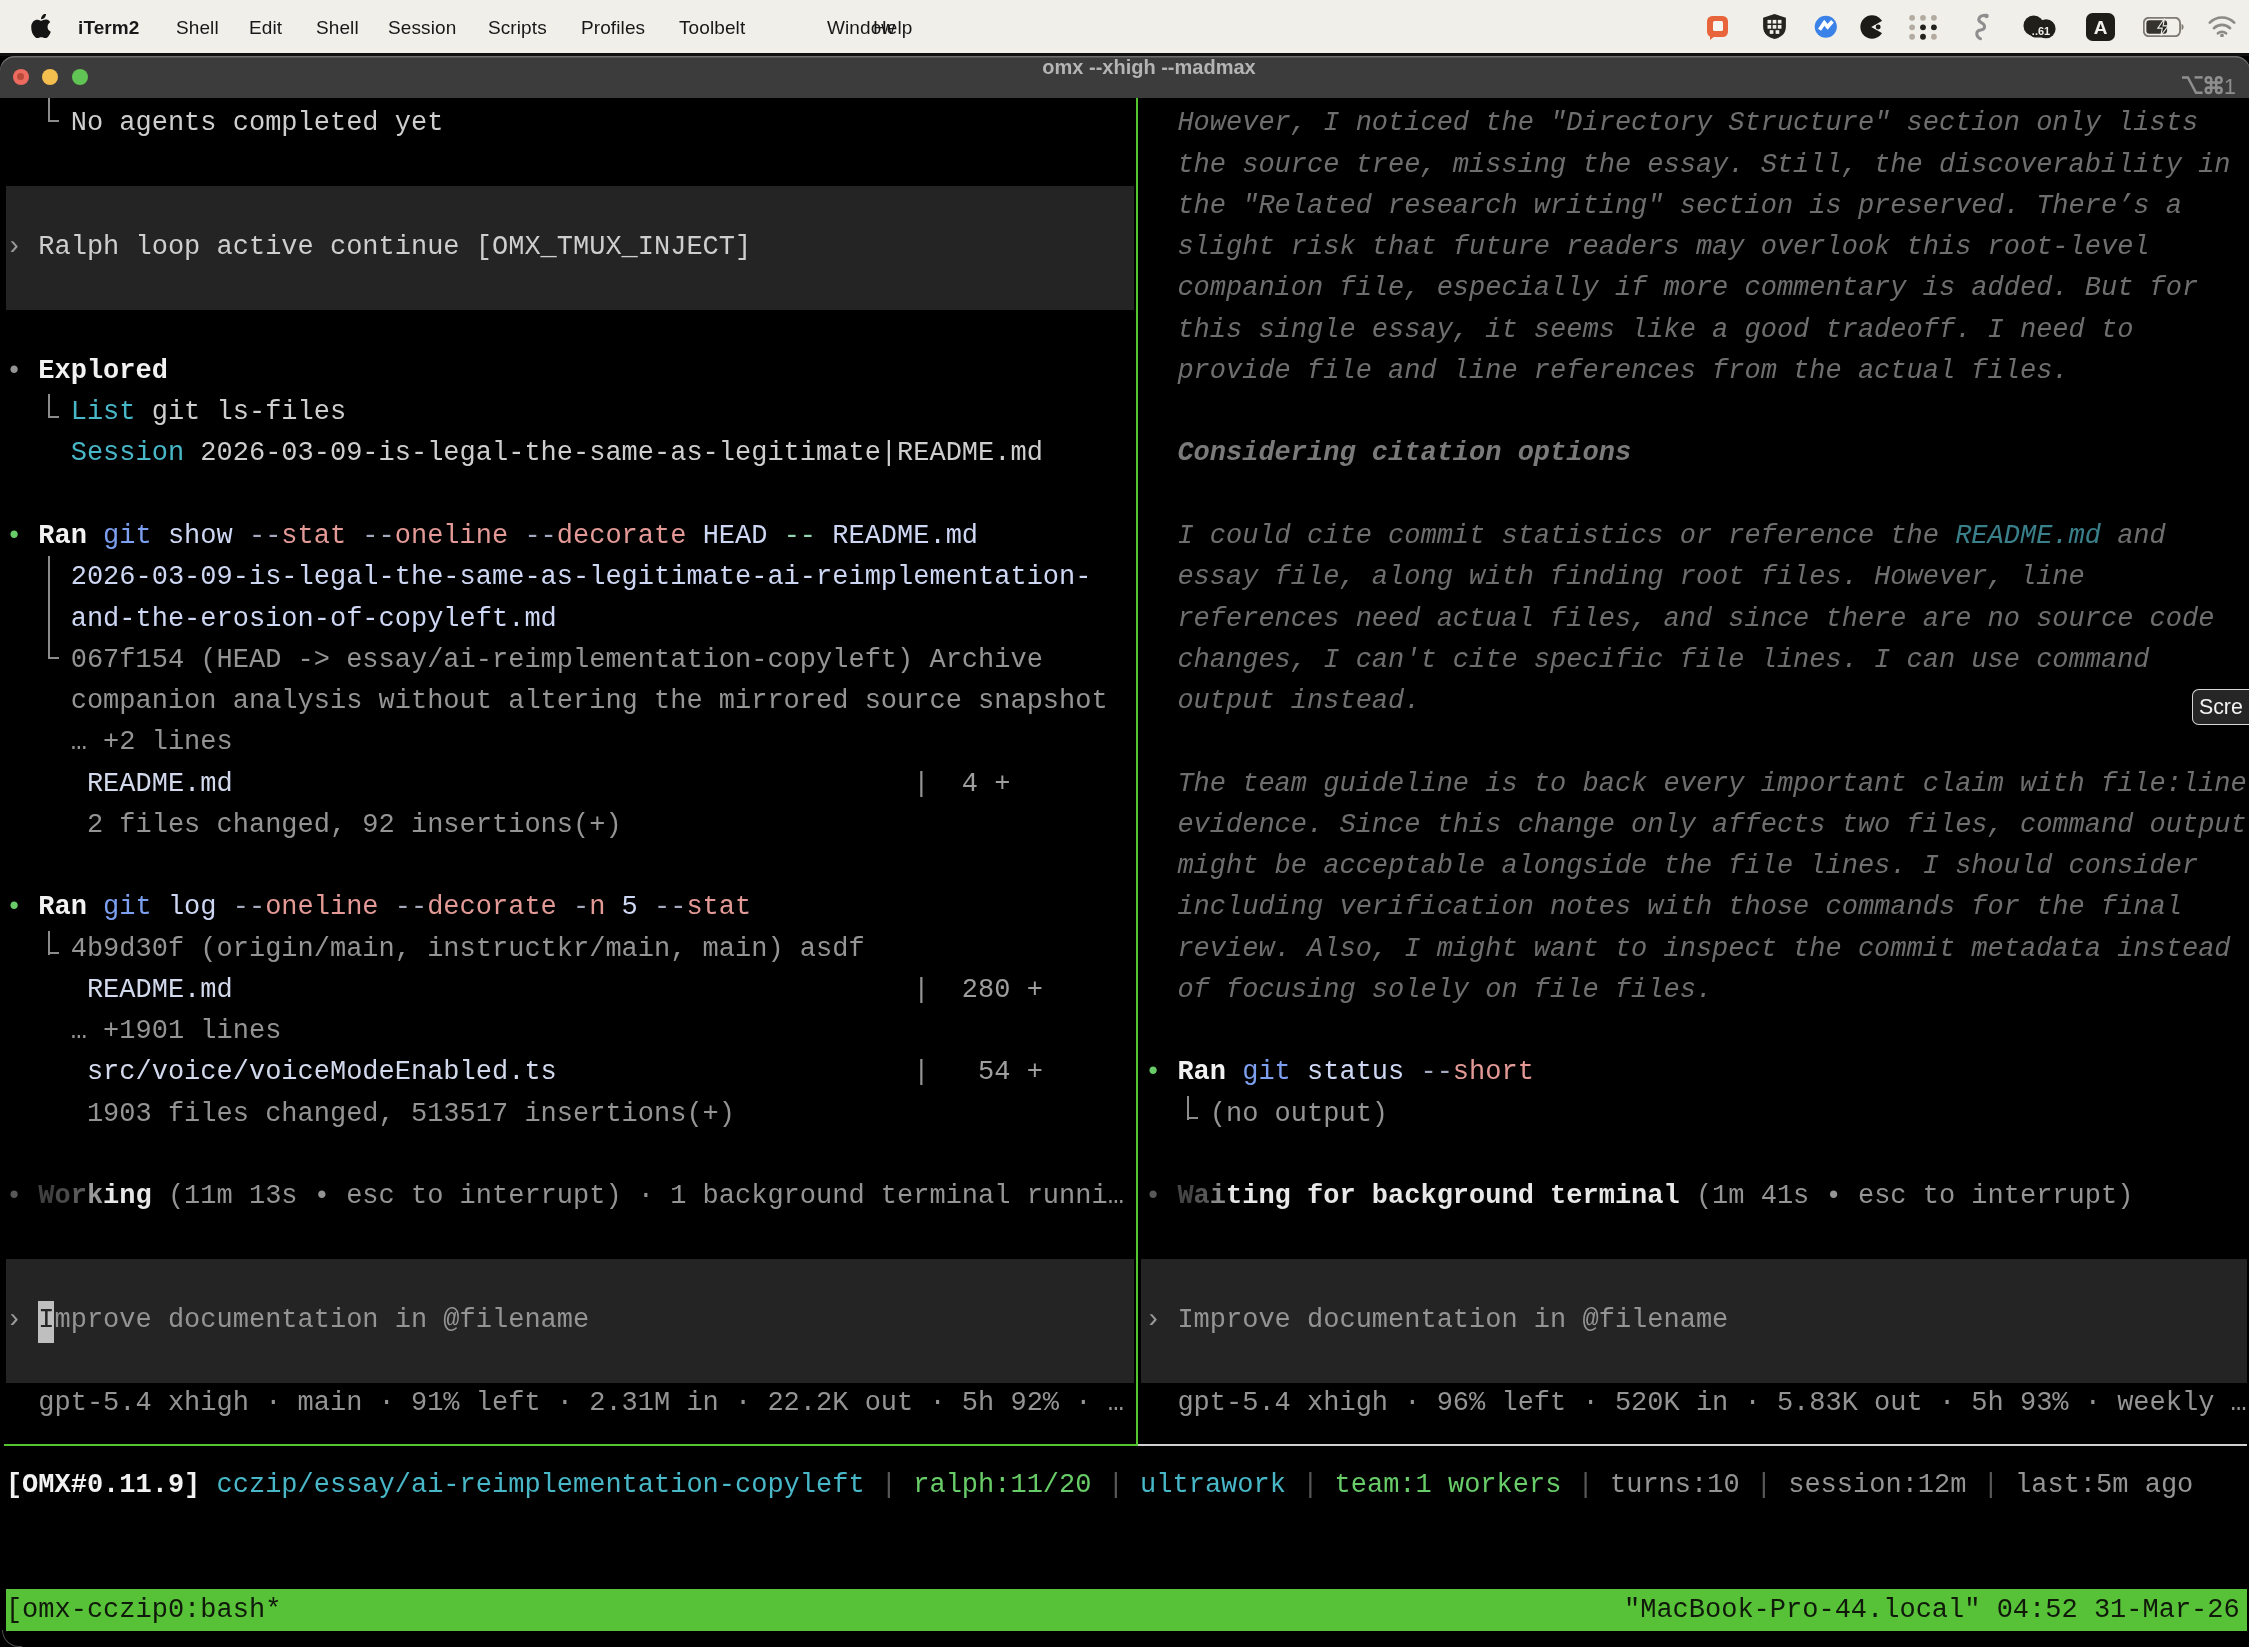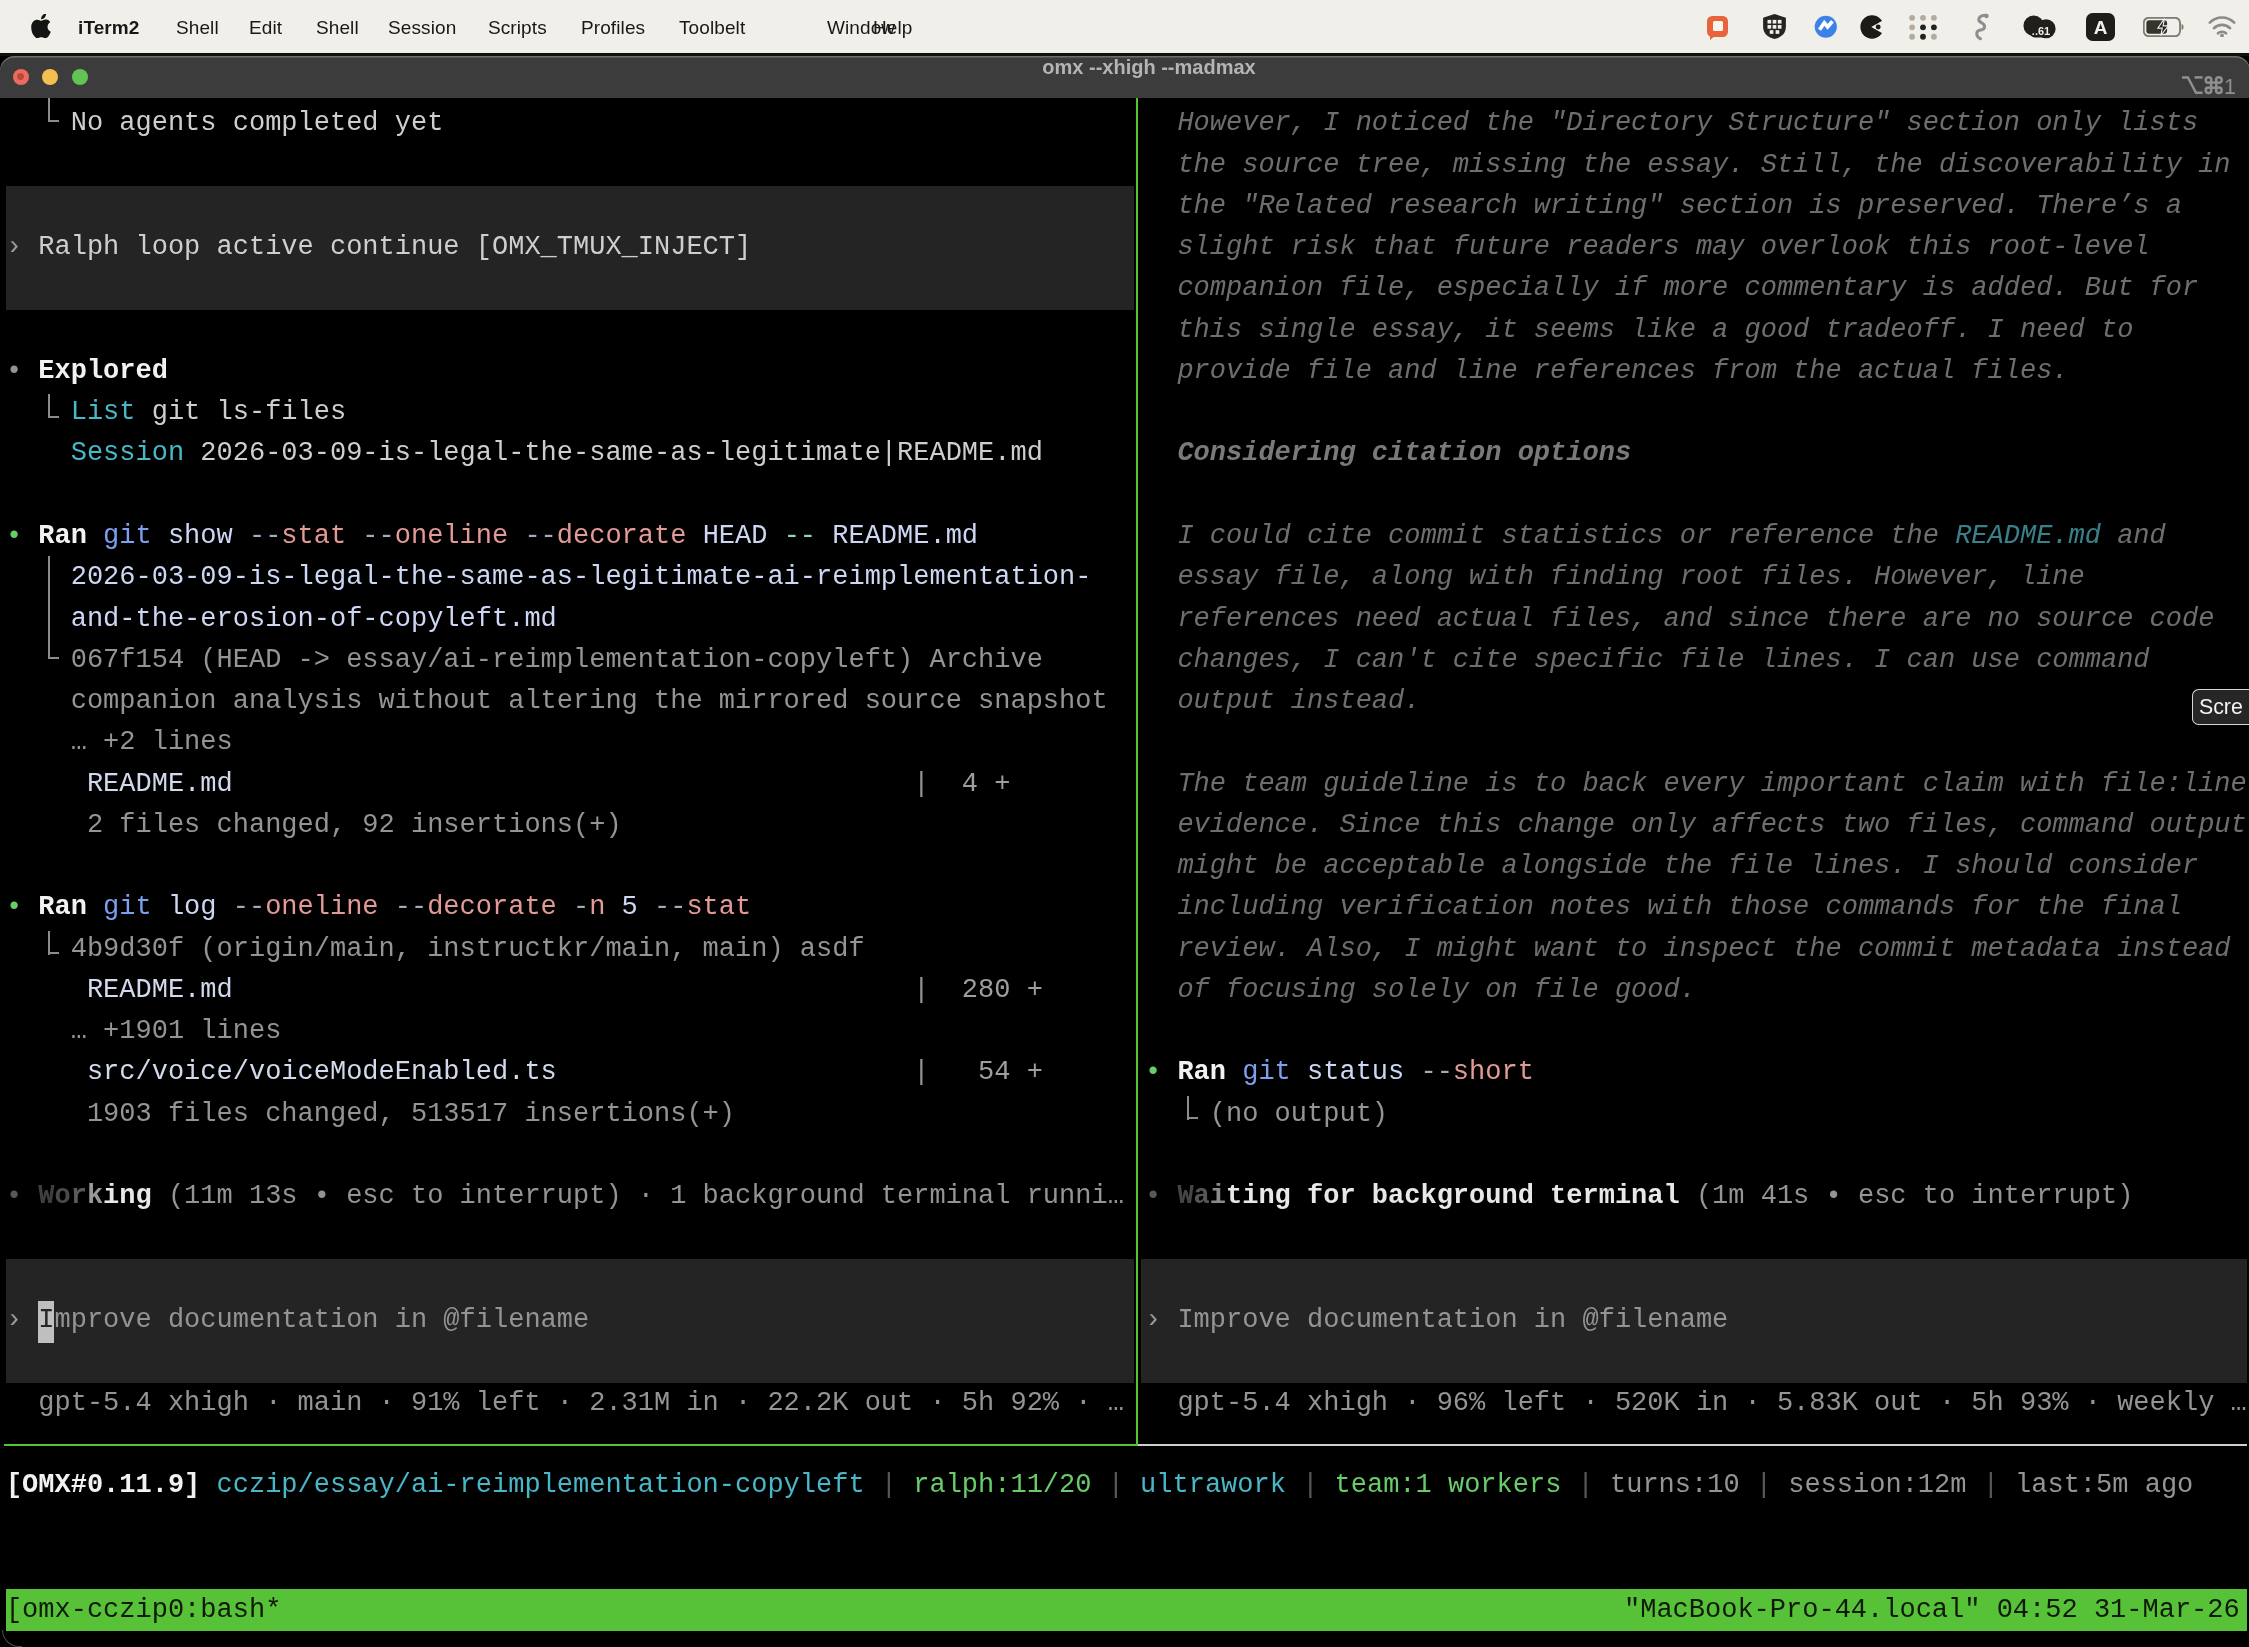--- a/index.html
+++ b/index.html
@@ -180,21 +180,21 @@
   <div class="ln R dgy it" style="top:516px;">  I could cite commit statistics or reference the <span class="teal">README.md</span> and</div>
   <div class="ln R dgy it" style="top:557px;">  essay file, along with finding root files. However, line</div>
   <div class="ln R dgy it" style="top:599px;">  references need actual files, and since there are no source code</div>
   <div class="ln R dgy it" style="top:640px;">  changes, I can't cite specific file lines. I can use command</div>
   <div class="ln R dgy it" style="top:681px;">  output instead.</div>
   <div class="ln R dgy it" style="top:764px;">  The team guideline is to back every important claim with file:line</div>
   <div class="ln R dgy it" style="top:805px;">  evidence. Since this change only affects two files, command output</div>
   <div class="ln R dgy it" style="top:846px;">  might be acceptable alongside the file lines. I should consider</div>
   <div class="ln R dgy it" style="top:887px;">  including verification notes with those commands for the final</div>
   <div class="ln R dgy it" style="top:929px;">  review. Also, I might want to inspect the commit metadata instead</div>
-  <div class="ln R dgy it" style="top:970px;">  of focusing solely on file good.</div>
+  <div class="ln R dgy it" style="top:970px;">  of focusing solely on file files.</div>
   <div class="ln R" style="top:1052px;"><span class="gn">•</span> <span class="b">Ran</span> <span class="bl">git</span> <span class="lv">status</span> <span class="fd">--</span><span class="sa">short</span></div>
   <div class="ln R gy" style="top:1094px;">    (no output)</div>
   <div class="ln R" style="top:1176px;"><span class="dk">•</span> <span style="color:#454545;font-weight:bold">W</span><span style="color:#565656;font-weight:bold">a</span><span style="color:#8a8a8a;font-weight:bold">i</span><span class="sh3">ting for background terminal</span><span class="gy"> (1m 41s • esc to interrupt)</span></div>
   <div class="ln R" style="top:1300px;"><span class="gy2">›</span> <span class="gy">Improve documentation in @filename</span></div>
   <div class="ln R gy" style="top:1383px;">  gpt-5.4 xhigh · 96% left · 520K in · 5.83K out · 5h 93% · weekly …</div>
 
   <div style="position:absolute;left:1136px;top:98px;width:2.2px;height:1348px;background:#54c52e;"></div>
   <div style="position:absolute;left:4.4px;top:1444px;width:1132px;height:2.2px;background:#54c52e;"></div>
   <div style="position:absolute;left:1138px;top:1444px;width:1109px;height:2.2px;background:#cfcfcf;"></div>
 

